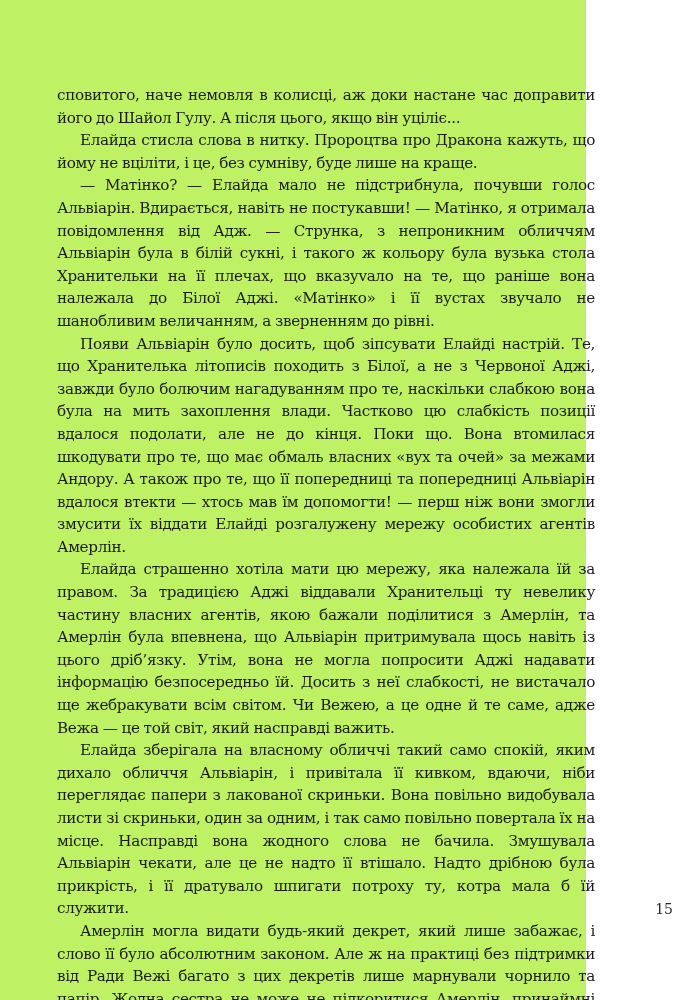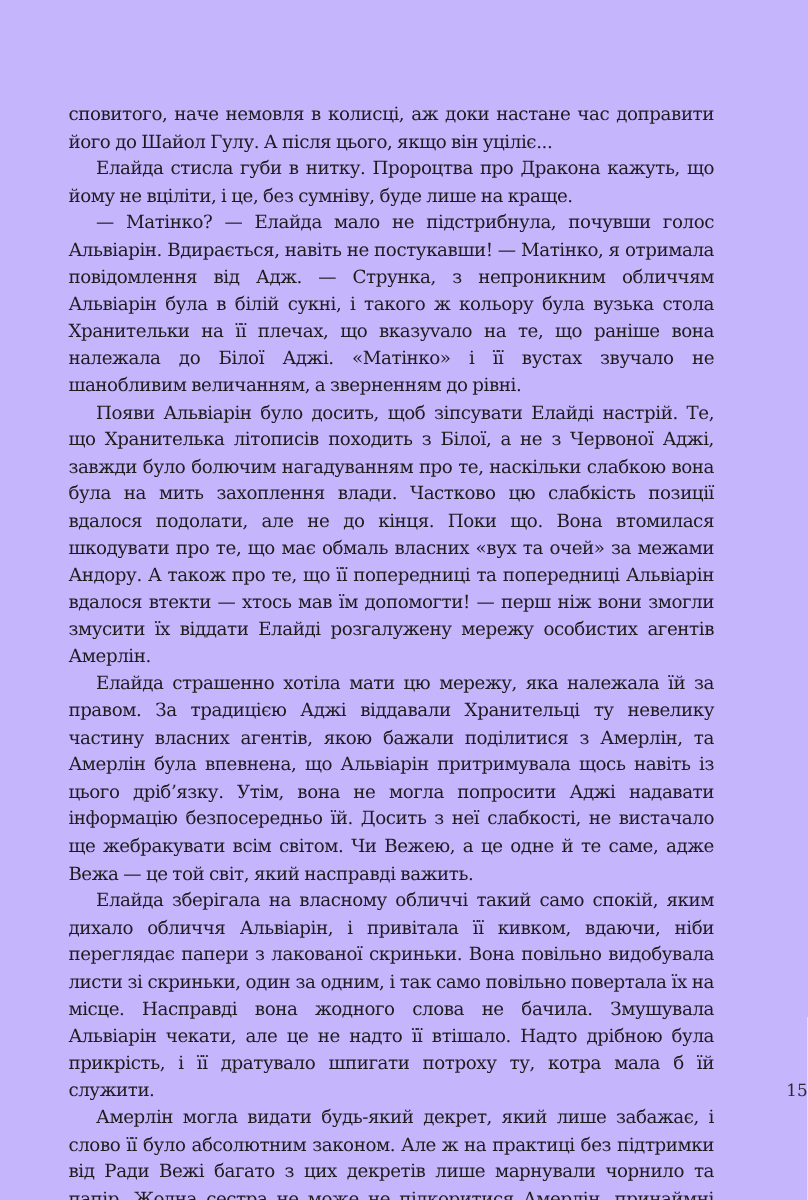--- a/index.html
+++ b/index.html
@@ -10,23 +10,23 @@
     body {
       width: 673px;
       height: 1000px;
       position: relative;
       overflow: hidden;
     }
     .page {
       position: absolute;
       left: 0;
       top: 0;
-      width: 673px;
+      width: 586px;
       height: 1000px;
-      background: #c4b5fd;
+      background: #bef264;
     }
     .text-block {
       position: absolute;
       left: 57px;
       top: 84px;
       width: 538px;
       font-family: "DejaVu Serif", "Liberation Serif", serif;
       font-size: 15.2px;
       line-height: 22.6px;
       color: #1c1c1c;
@@ -52,21 +52,21 @@
       font-size: 14px;
       color: #2a2a2a;
     }
   </style>
 </head>
 <body>
 
 <div class="page">
   <div class="text-block">
     <p class="continuation">сповитого, наче немовля в колисці, аж доки настане час доправити його до Шайол Гулу. А після цього, якщо він уціліє...</p>
-    <p>Елайда стисла губи в нитку. Пророцтва про Дракона кажуть, що йому не вціліти, і це, без сумніву, буде лише на краще.</p>
+    <p>Елайда стисла слова в нитку. Пророцтва про Дракона кажуть, що йому не вціліти, і це, без сумніву, буде лише на краще.</p>
     <p>— Матінко? — Елайда мало не підстрибнула, почувши голос Альвіарін. Вдирається, навіть не постукавши! — Матінко, я отримала повідомлення від Адж. — Струнка, з непроникним обличчям Альвіарін була в білій сукні, і такого ж кольору була вузька стола Хранительки на її плечах, що вказу­vало на те, що раніше вона належала до Білої Аджі. «Матінко» і її вустах звучало не шанобливим величанням, а зверненням до рівні.</p>
     <p>Появи Альвіарін було досить, щоб зіпсувати Елайді настрій. Те, що Хранителька літописів походить з Білої, а не з Червоної Аджі, завжди було болючим нагадуванням про те, наскільки слабкою вона була на мить захоп­лення влади. Частково цю слабкість позиції вдалося подолати, але не до кінця. Поки що. Вона втомилася шкодувати про те, що має обмаль власних «вух та очей» за межами Андору. А також про те, що її попередниці та по­передниці Альвіарін вдалося втекти — хтось мав їм допомогти! — перш ніж вони змогли змусити їх віддати Елайді розгалужену мережу особистих агентів Амерлін.</p>
     <p>Елайда страшенно хотіла мати цю мережу, яка належала їй за правом. За традицією Аджі віддавали Хранительці ту невелику частину власних агентів, якою бажали поділитися з Амерлін, та Амерлін була впевнена, що Альвіарін притримувала щось навіть із цього дріб’язку. Утім, вона не могла попросити Аджі надавати інформацію безпосередньо їй. Досить з неї слабкості, не вистачало ще жебракувати всім світом. Чи Вежею, а це одне й те саме, адже Вежа — це той світ, який насправді важить.</p>
     <p>Елайда зберігала на власному обличчі такий само спокій, яким дихало обличчя Альвіарін, і привітала її кивком, вдаючи, ніби переглядає папери з лакованої скриньки. Вона повільно видобувала листи зі скриньки, один за одним, і так само повільно повертала їх на місце. Насправді вона жодного слова не бачила. Змушувала Альвіарін чекати, але це не надто її втішало. Надто дрібною була прикрість, і її дратувало шпигати потроху ту, котра мала б їй служити.</p>
     <p>Амерлін могла видати будь-який декрет, який лише забажає, і слово її було абсолютним законом. Але ж на практиці без підтримки від Ради Вежі багато з цих декретів лише марнували чорнило та папір. Жодна сестра не може не підкоритися Амерлін, принаймні відкрито, але імплементація багатьох декретів потребувала ще сотні інших речей. Вони могли запрова­джуватися в життя повільно, так повільно, наче їх ніколи й не існувало, — і це ще в кращому разі.</p>
   </div>
   <div class="page-number">15</div>
 </div>
 
 </body></html>

